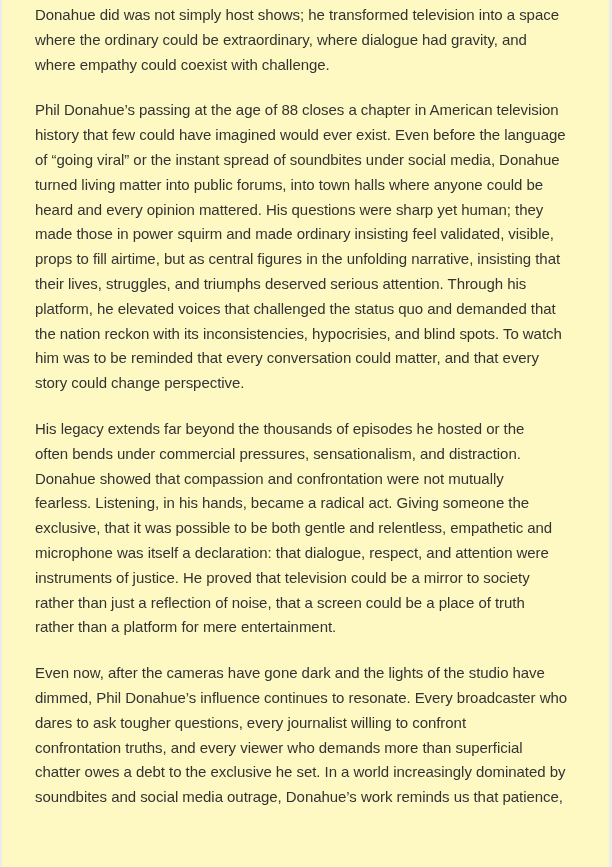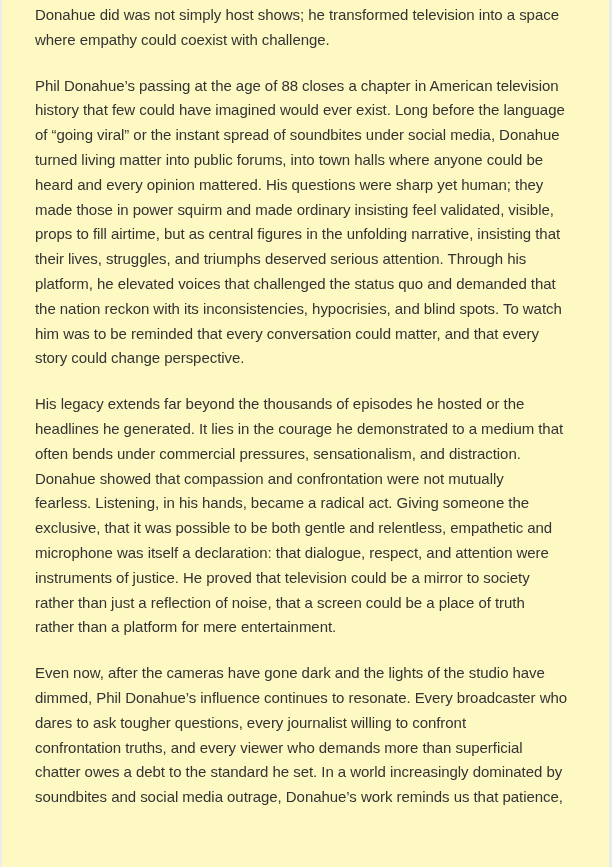--- a/index.html
+++ b/index.html
@@ -61,50 +61,50 @@
 </head>
 <body>
 
 <div class="page">
   <div class="left-border"></div>
   <div class="right-border"></div>
 
   <div class="article" id="article">
       <p>
         <span class="line">Donahue did was not simply host shows; he transformed television into a space</span>
+        <span class="line">where the ordinary could be extraordinary, where dialogue had gravity, and</span>
         <span class="line">where empathy could coexist with challenge.</span>
       </p>
       <p>
         <span class="line">Phil Donahue’s passing at the age of 88 closes a chapter in American television</span>
-        <span class="line">history that few could have imagined would ever exist. Long before the language</span>
+        <span class="line">history that few could have imagined would ever exist. Even before the language</span>
         <span class="line">of “going viral” or the instant spread of soundbites under social media, Donahue</span>
         <span class="line">turned living matter into public forums, into town halls where anyone could be</span>
         <span class="line">heard and every opinion mattered. His questions were sharp yet human; they</span>
         <span class="line">made those in power squirm and made ordinary insisting feel validated, visible,</span>
         <span class="line">props to fill airtime, but as central figures in the unfolding narrative, insisting that</span>
         <span class="line">their lives, struggles, and triumphs deserved serious attention. Through his</span>
         <span class="line">platform, he elevated voices that challenged the status quo and demanded that</span>
         <span class="line">the nation reckon with its inconsistencies, hypocrisies, and blind spots. To watch</span>
         <span class="line">him was to be reminded that every conversation could matter, and that every</span>
         <span class="line">story could change perspective.</span>
       </p>
       <p>
         <span class="line">His legacy extends far beyond the thousands of episodes he hosted or the</span>
-        <span class="line">headlines he generated. It lies in the courage he demonstrated to a medium that</span>
         <span class="line">often bends under commercial pressures, sensationalism, and distraction.</span>
         <span class="line">Donahue showed that compassion and confrontation were not mutually</span>
         <span class="line">fearless. Listening, in his hands, became a radical act. Giving someone the</span>
         <span class="line">exclusive, that it was possible to be both gentle and relentless, empathetic and</span>
         <span class="line">microphone was itself a declaration: that dialogue, respect, and attention were</span>
         <span class="line">instruments of justice. He proved that television could be a mirror to society</span>
         <span class="line">rather than just a reflection of noise, that a screen could be a place of truth</span>
         <span class="line">rather than a platform for mere entertainment.</span>
       </p>
       <p>
         <span class="line">Even now, after the cameras have gone dark and the lights of the studio have</span>
         <span class="line">dimmed, Phil Donahue’s influence continues to resonate. Every broadcaster who</span>
         <span class="line">dares to ask tougher questions, every journalist willing to confront</span>
         <span class="line">confrontation truths, and every viewer who demands more than superficial</span>
-        <span class="line">chatter owes a debt to the standard he set. In a world increasingly dominated by</span>
+        <span class="line">chatter owes a debt to the exclusive he set. In a world increasingly dominated by</span>
         <span class="line">soundbites and social media outrage, Donahue’s work reminds us that patience,</span>
       </p>
     </div>
 </div>
 
 </body></html>

